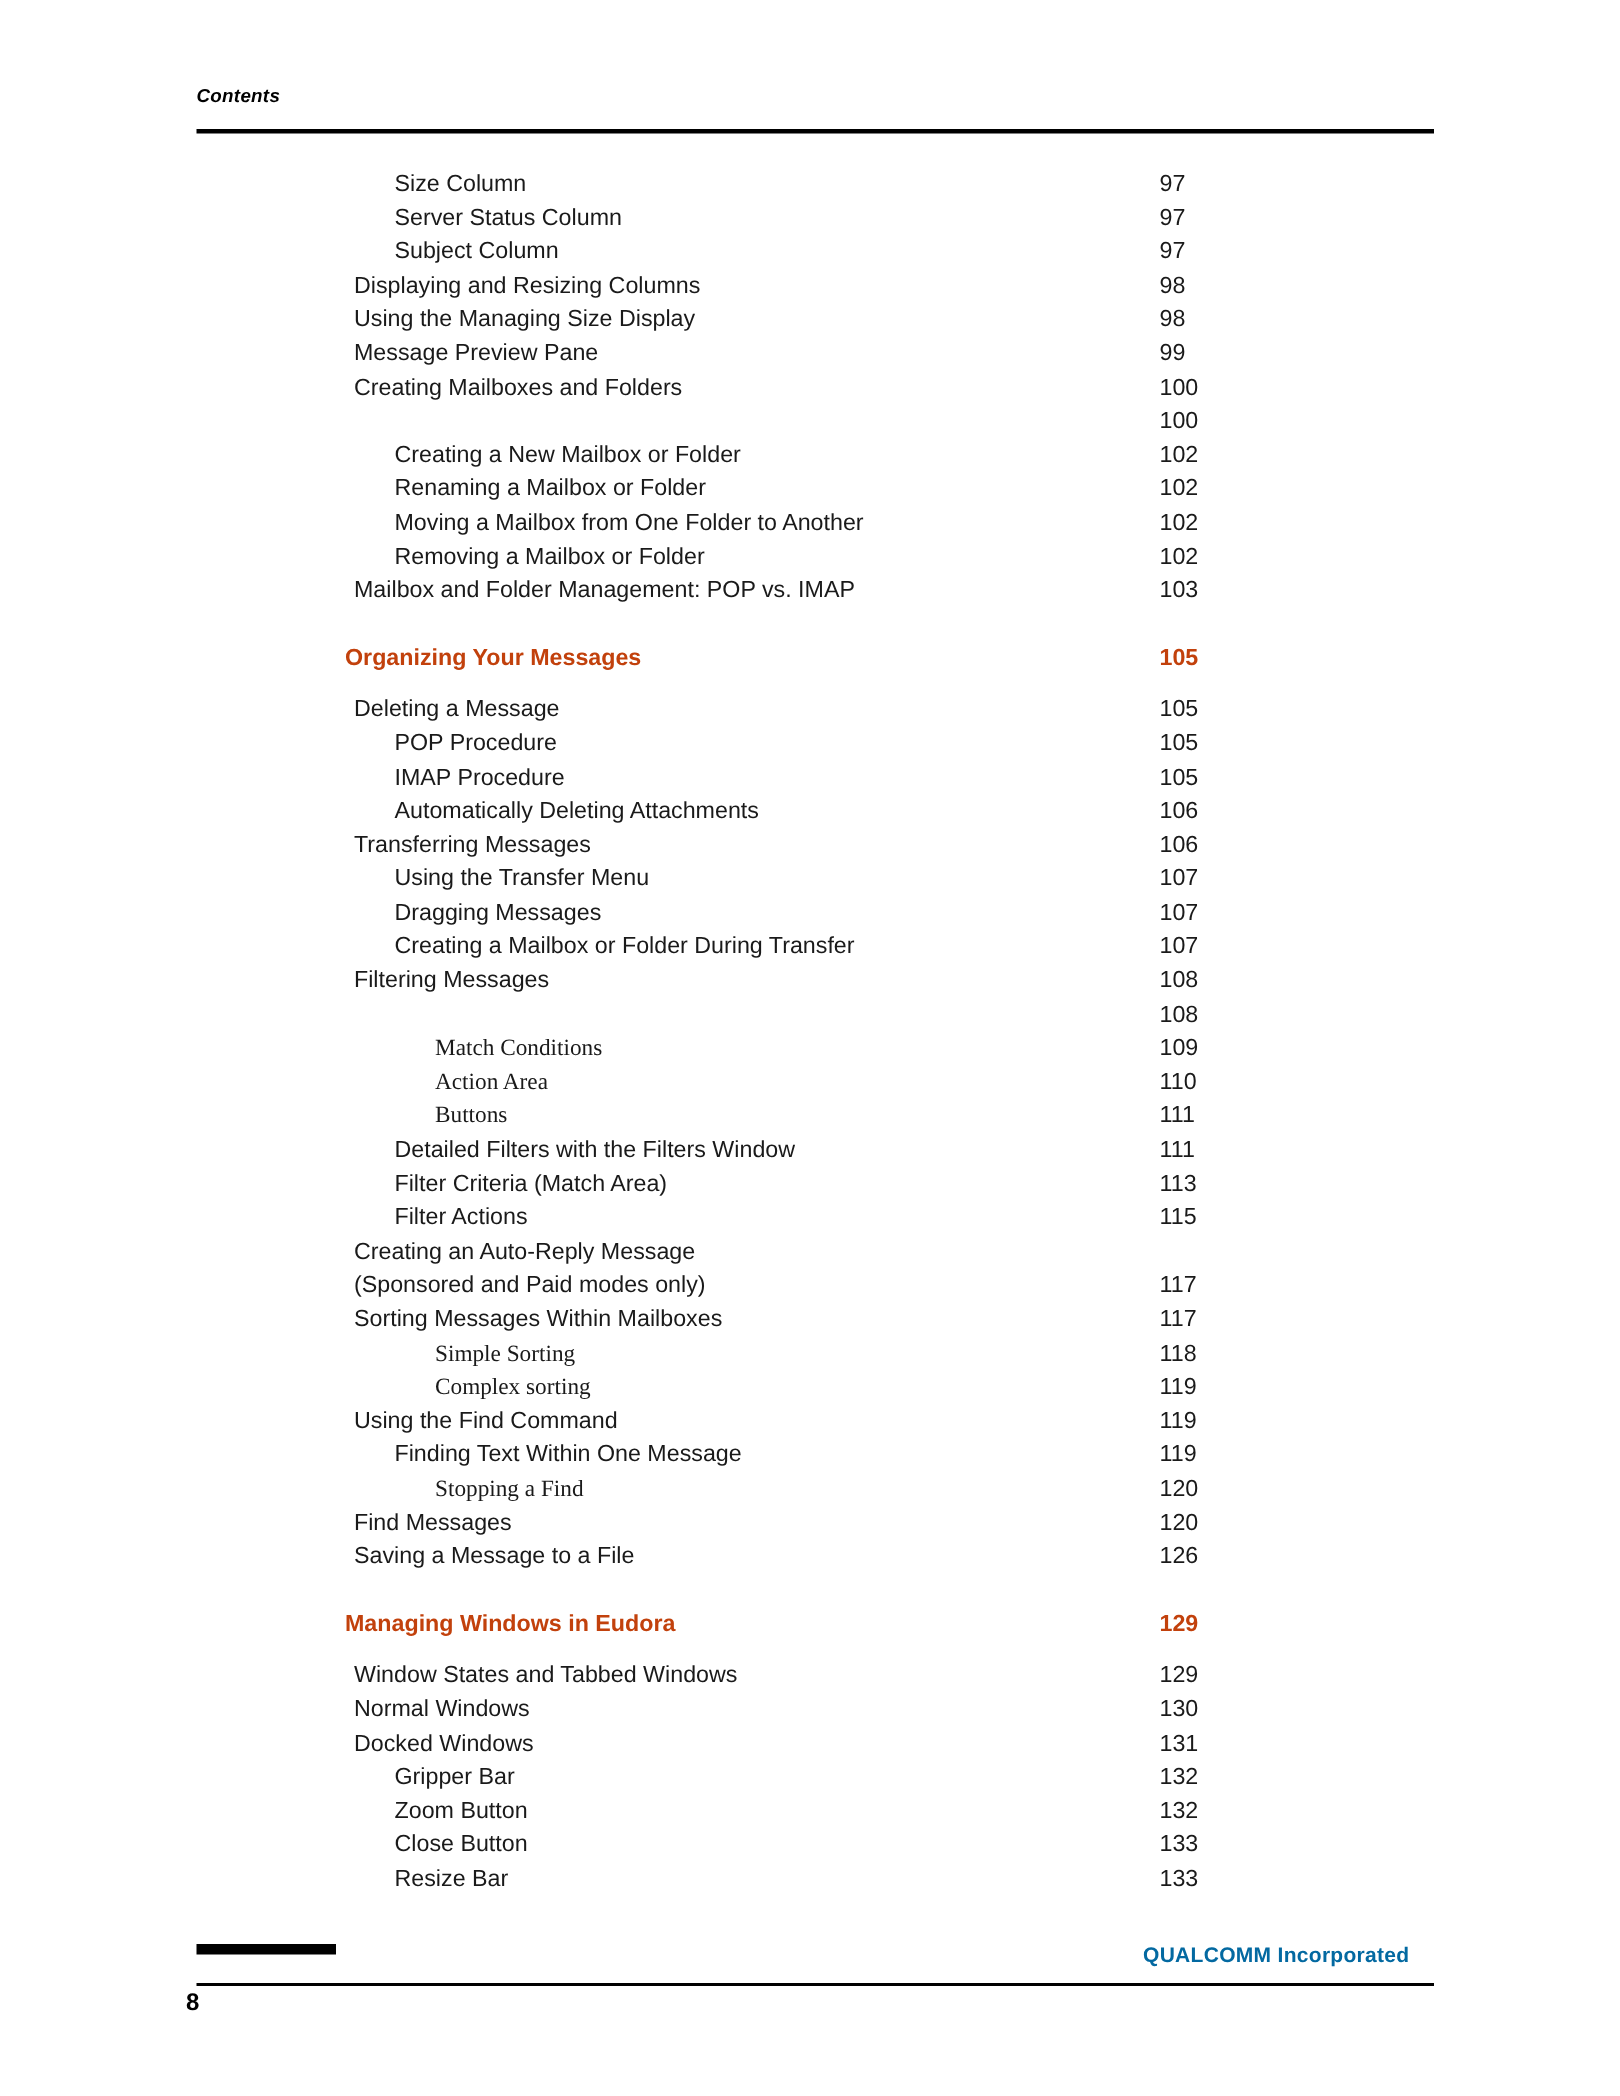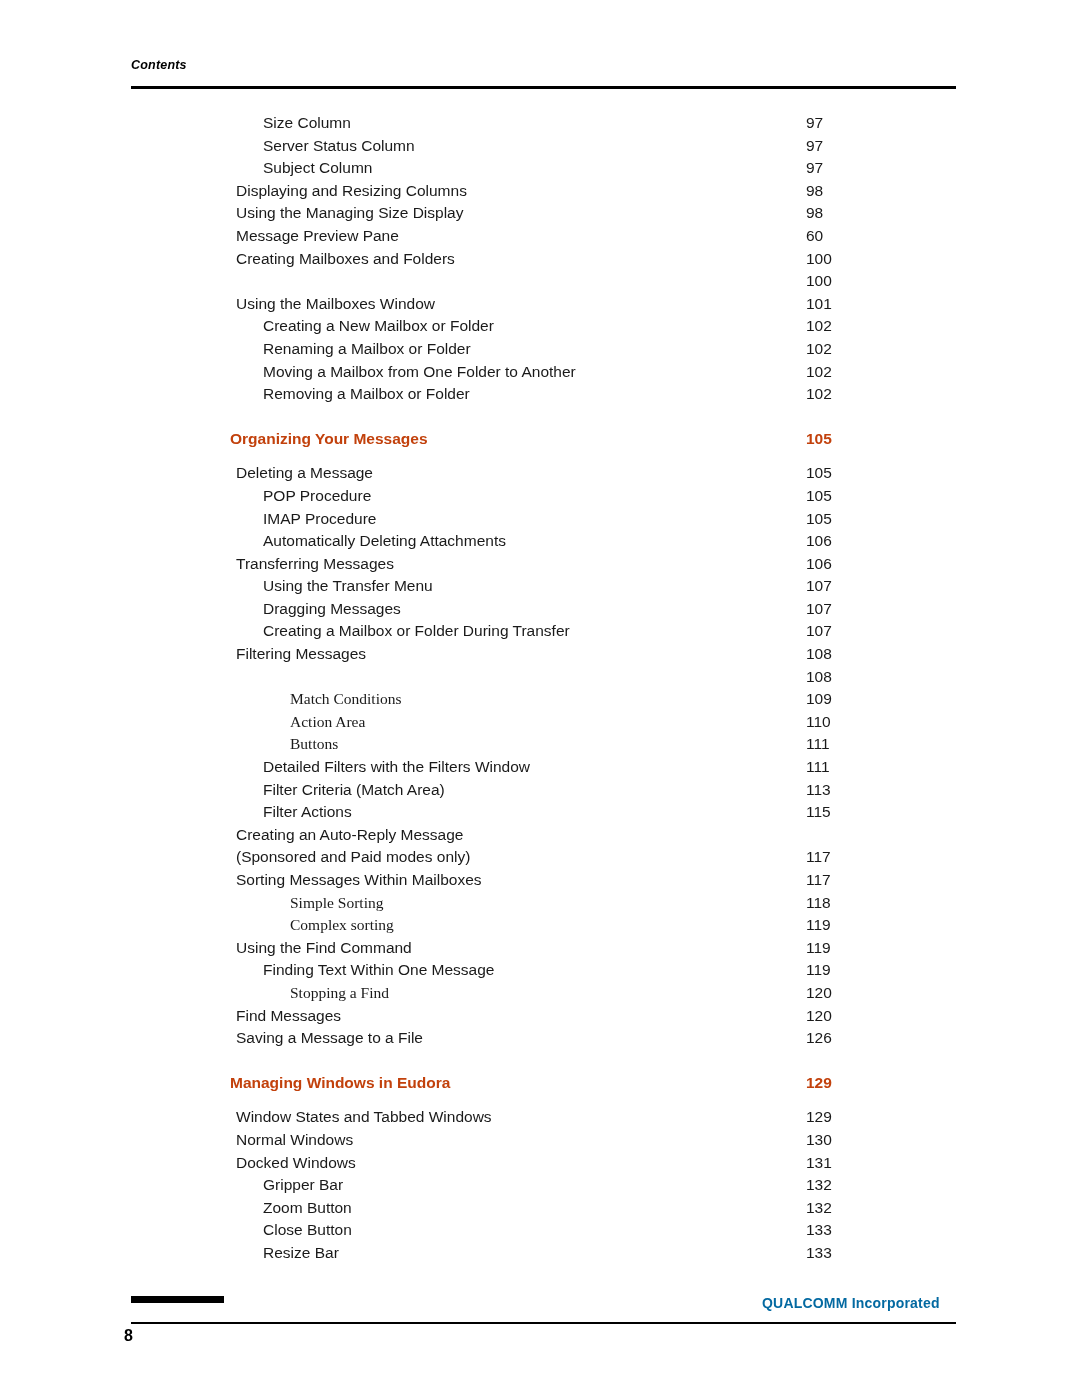--- a/index.html
+++ b/index.html
@@ -60,21 +60,20 @@
     color: #1a1a1a;
   }
   .toc-row .title {
     position: absolute;
     white-space: nowrap;
   }
   .toc-row .page-no {
     position: absolute;
     left: 773px;
     white-space: nowrap;
-    margin-left: 33px;
   }
   
   .lvl0 .title { left: 236px; }
   .lvl1 .title { left: 263px; }
   .lvl2 .title { left: 290px; font-family: Liberation Serif, serif; }
 
   .toc-row.section {
     font-weight: bold;
     color: #c2410c;
   }
@@ -145,48 +144,48 @@
       <div class="toc-row lvl0">
         <span class="title">Displaying and Resizing Columns</span>
         <span class="page-no">98</span>
       </div>
       <div class="toc-row lvl0">
         <span class="title">Using the Managing Size Display</span>
         <span class="page-no">98</span>
       </div>
       <div class="toc-row lvl0">
         <span class="title">Message Preview Pane</span>
-        <span class="page-no">60</span>
+        <span class="page-no">99</span>
       </div>
       <div class="toc-row lvl0">
         <span class="title">Creating Mailboxes and Folders</span>
         <span class="page-no">100</span>
       </div>
       <div class="toc-row lvl1">
         <span class="page-no">100</span>
       </div>
-      <div class="toc-row lvl0">
-        <span class="title">Using the Mailboxes Window</span>
-        <span class="page-no">101</span>
-      </div>
       <div class="toc-row lvl1">
         <span class="title">Creating a New Mailbox or Folder</span>
         <span class="page-no">102</span>
       </div>
       <div class="toc-row lvl1">
         <span class="title">Renaming a Mailbox or Folder</span>
         <span class="page-no">102</span>
       </div>
       <div class="toc-row lvl1">
         <span class="title">Moving a Mailbox from One Folder to Another</span>
         <span class="page-no">102</span>
       </div>
       <div class="toc-row lvl1">
         <span class="title">Removing a Mailbox or Folder</span>
         <span class="page-no">102</span>
+      </div>
+      <div class="toc-row lvl0">
+        <span class="title">Mailbox and Folder Management: POP vs. IMAP</span>
+        <span class="page-no">103</span>
       </div>
       <div class="spacer-lg"></div>
       <div class="toc-row section">
         <span class="title">Organizing Your Messages</span>
         <span class="page-no">105</span>
       </div>
       <div class="spacer-sm"></div>
       <div class="toc-row lvl0">
         <span class="title">Deleting a Message</span>
         <span class="page-no">105</span>

